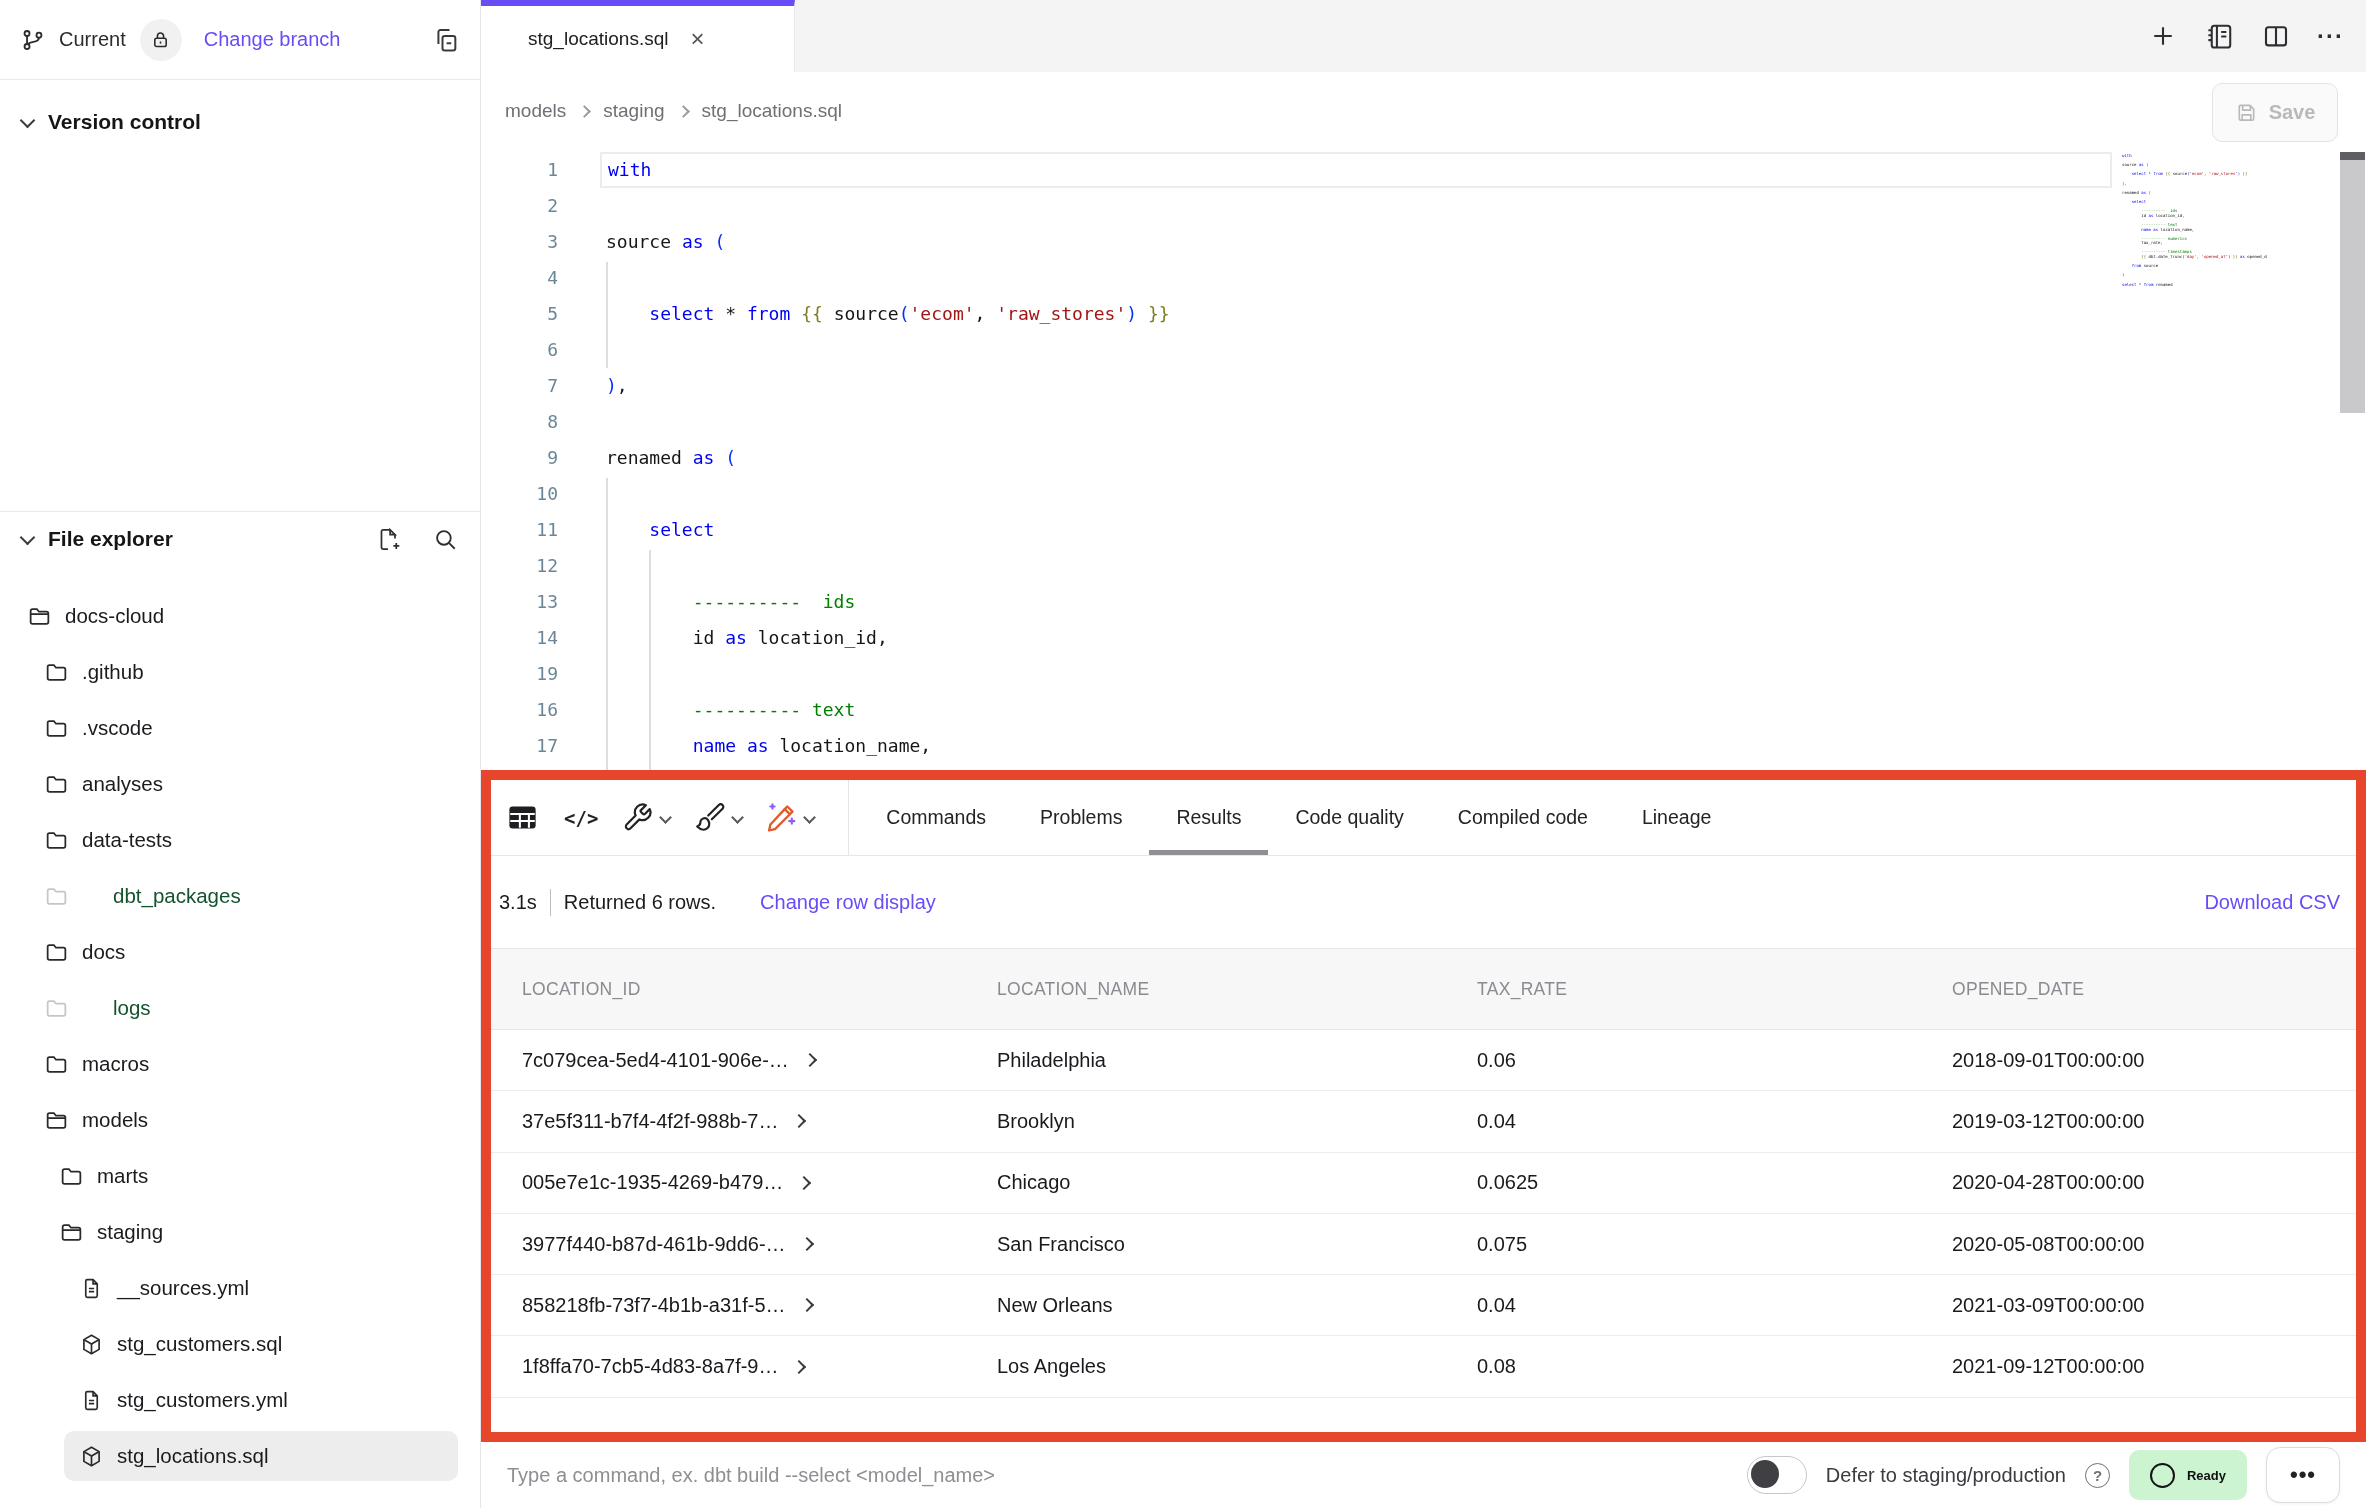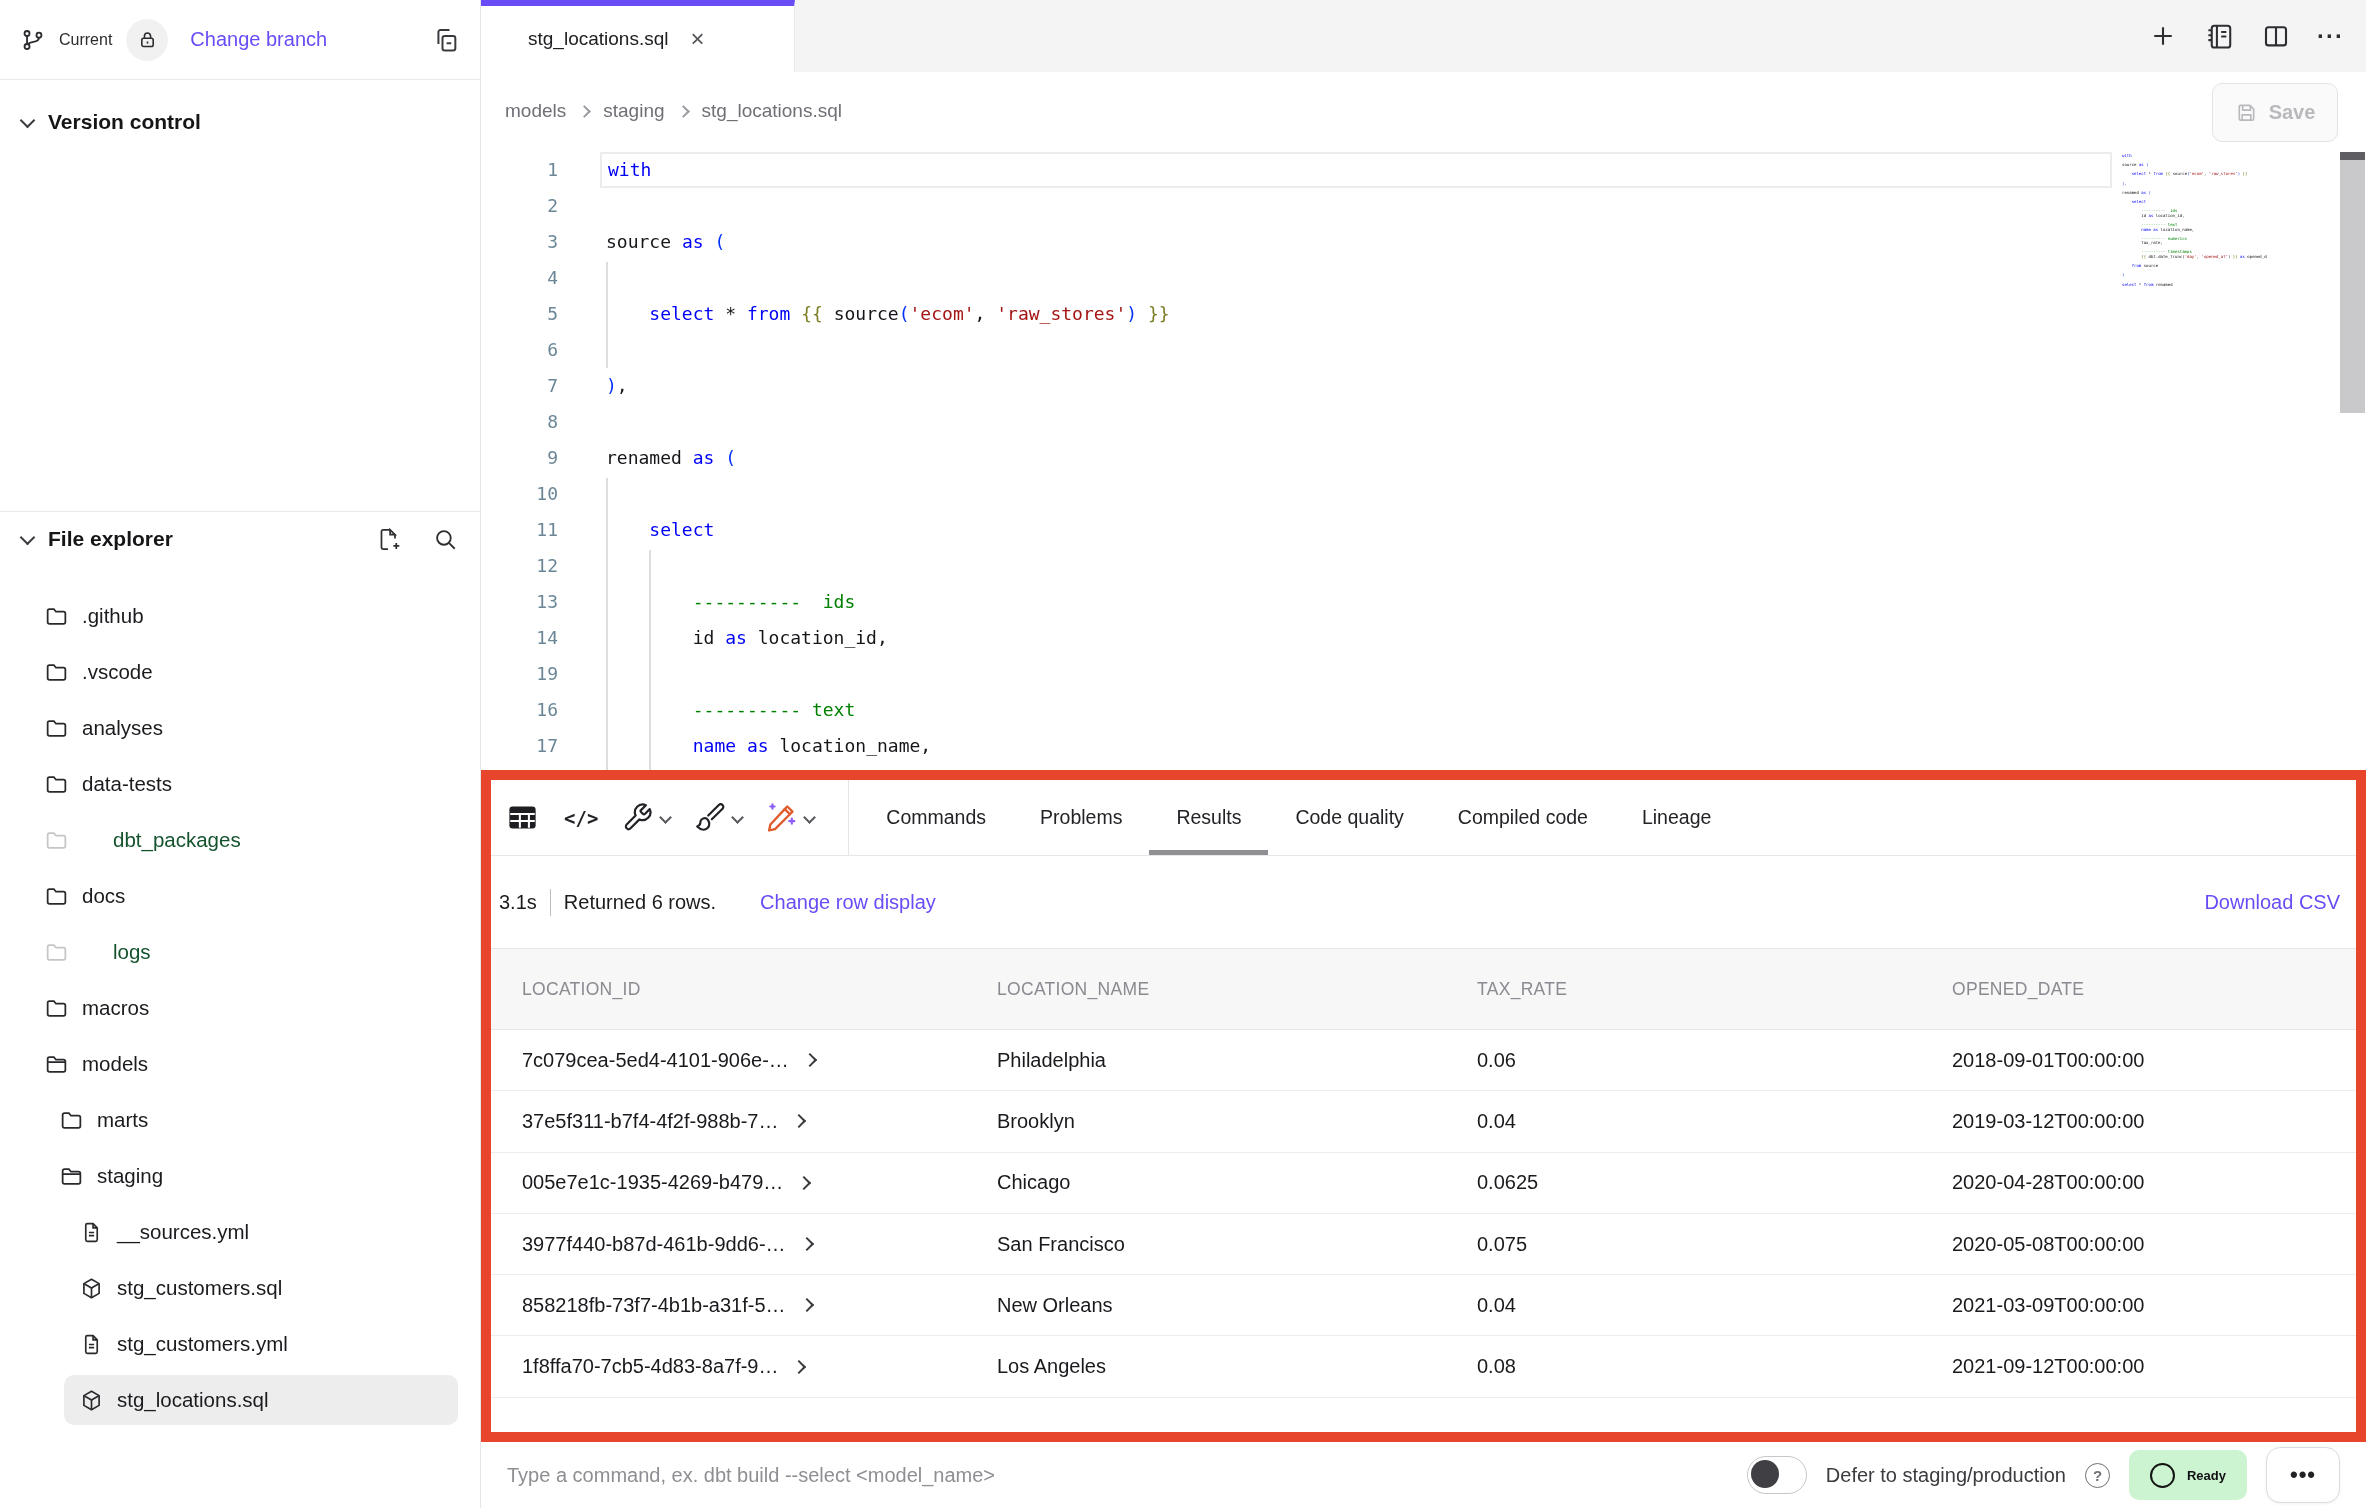--- a/index.html
+++ b/index.html
@@ -5,21 +5,21 @@
   html,body{margin:0;padding:0;background:#fff;}
   .app{position:relative;width:2366px;height:1508px;background:#fff;overflow:hidden;
        font-family:"Liberation Sans",sans-serif;color:#1d1d20;}
   svg{display:block;}
   .chev{display:inline-block;width:9px;height:9px;border-right:2px solid currentColor;border-bottom:2px solid currentColor;transform:rotate(45deg);}
   .chev.right{transform:rotate(-45deg);}
 
   
   .sidebar{position:absolute;left:0;top:0;width:480px;height:1508px;background:#fff;border-right:1px solid #e6e6e8;}
   .branch-bar{position:absolute;left:0;top:0;right:0;height:79px;border-bottom:1px solid #e9e9eb;display:flex;align-items:center;padding:0 20px;}
-  .branch-bar .label{font-size:16px;color:#2c2c30;margin-left:13px;}
+  .branch-bar .label{font-size:20px;color:#2c2c30;margin-left:13px;}
   .lock-badge{width:42px;height:42px;border-radius:50%;background:#f1f1f2;display:flex;align-items:center;justify-content:center;margin-left:14px;}
   .change-branch{font-size:20px;font-weight:500;color:var(--accent);margin-left:22px;cursor:pointer;}
   .copy-btn{margin-left:auto;}
   .section-head{position:absolute;left:0;right:0;display:flex;align-items:center;padding:0 22px;gap:15px;}
   .section-head .title{font-size:21px;font-weight:700;color:#161619;}
   .vc-head{top:96px;height:52px;}
   .fe-head{top:511px;height:54px;border-top:1px solid #e9e9eb;}
   .fe-actions{margin-left:auto;display:flex;align-items:center;gap:30px;}
   .create-branch{position:absolute;left:16px;top:178px;width:445px;height:79px;border:1.5px solid #d2d2d6;border-radius:10px;display:flex;align-items:stretch;background:#fff;cursor:pointer;}
   .create-branch .main{flex:1;display:flex;align-items:center;gap:17px;padding-left:26px;font-size:21px;font-weight:600;color:#1b1b1f;}
@@ -158,20 +158,29 @@
         <span>
           <svg width="26" height="26" viewBox="0 0 24 24" fill="none" stroke="#2e2e32" stroke-width="1.7">
             <circle cx="11" cy="11" r="6.3"></circle>
               <path d="M15.8 15.8L21 21"></path>
           </svg>
         </span>
       </span>
     </div>
 
     <div class="tree" id="file-tree">
+        <div class="tree-row">
+          <span class="tree-icon" style="margin-left: 27px;">
+            <svg width="25" height="25" viewBox="0 0 24 24" fill="none" stroke="currentColor" stroke-width="1.7">
+              <path d="M3.5 6.8c0-1 .8-1.8 1.8-1.8h4.2l2 2.4h7.2c1 0 1.8.8 1.8 1.8v8c0 1-.8 1.8-1.8 1.8H5.3c-1 0-1.8-.8-1.8-1.8z"></path>
+              <path d="M3.5 9.7h17"></path>
+            </svg>
+          </span>
+          <span class="tree-label">docs-cloud</span>
+        </div>
         <div class="tree-row">
           <span class="tree-icon" style="margin-left: 44px;">
             <svg width="25" height="25" viewBox="0 0 24 24" fill="none" stroke="currentColor" stroke-width="1.7">
               <path d="M3.5 6.8c0-1 .8-1.8 1.8-1.8h4.2l2 2.4h7.2c1 0 1.8.8 1.8 1.8v8c0 1-.8 1.8-1.8 1.8H5.3c-1 0-1.8-.8-1.8-1.8z"></path>
             </svg>
           </span>
           <span class="tree-label">.github</span>
         </div>
         <div class="tree-row">
           <span class="tree-icon" style="margin-left: 44px;">

